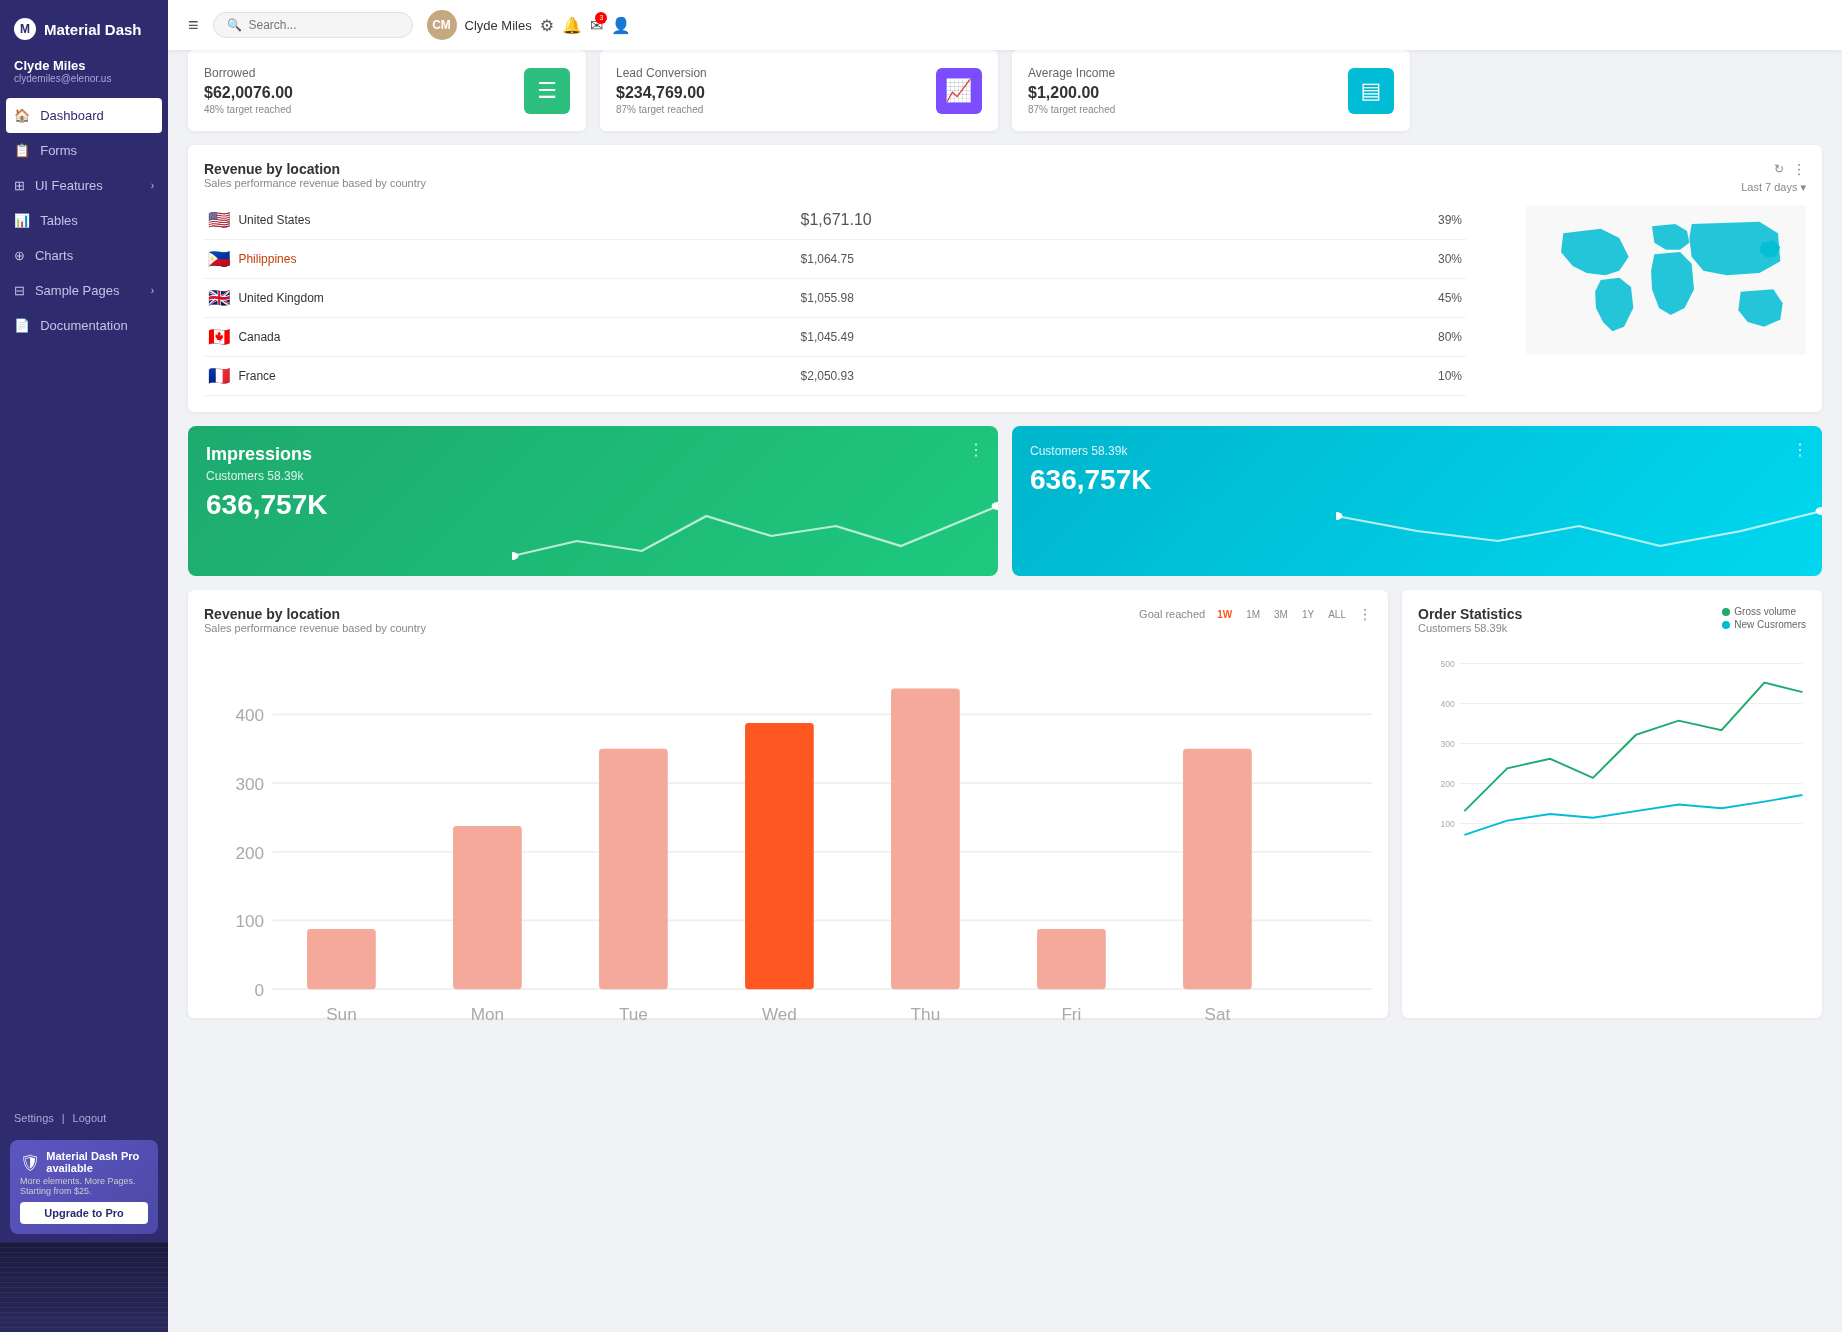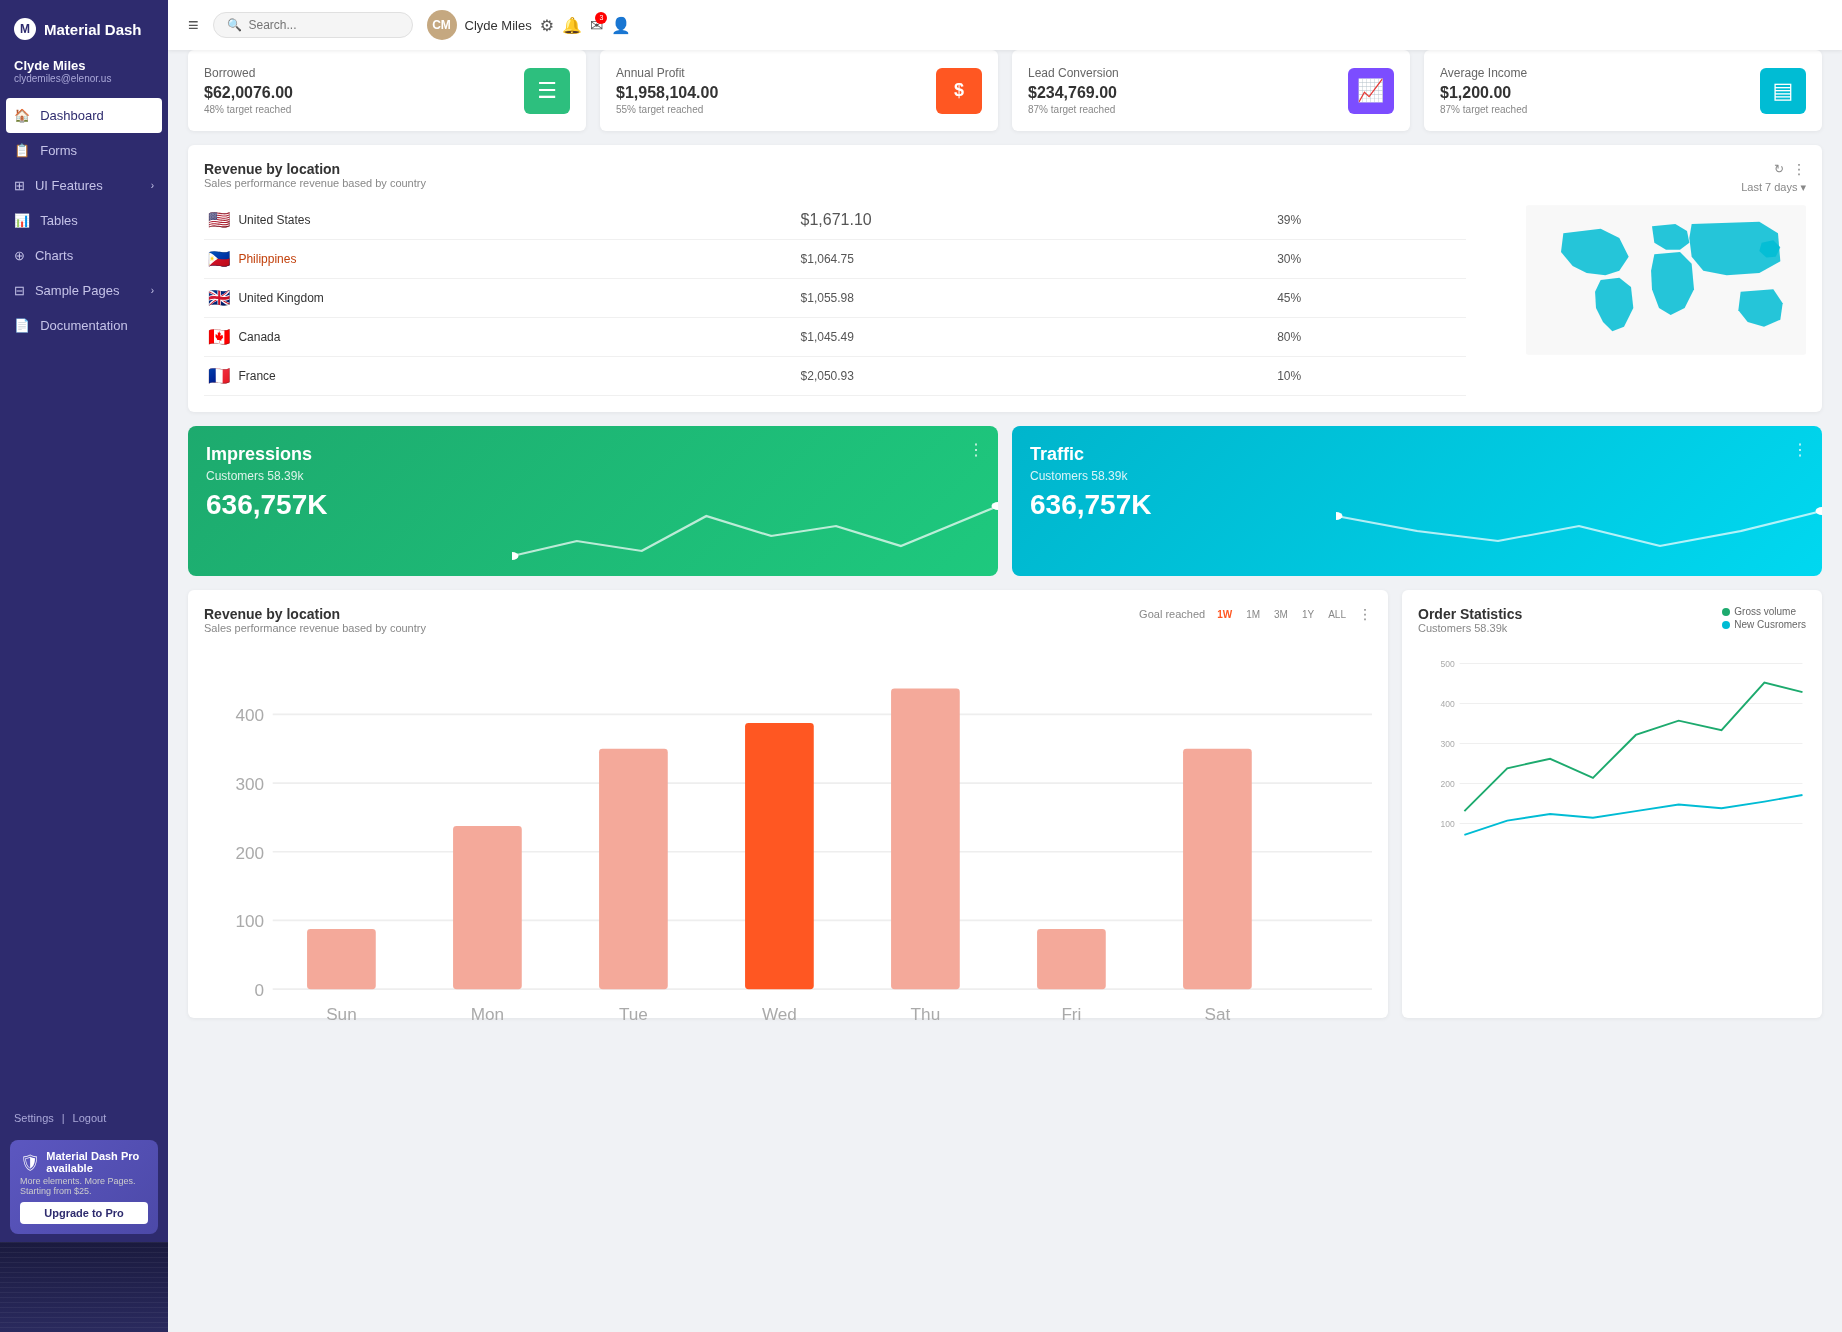--- a/index.html
+++ b/index.html
@@ -178,21 +178,21 @@
       gap: 20px;
     }
     .revenue-location-left { flex: 1; }
     .card-title { font-size: 14px; font-weight: 700; color: #333; }
     .card-sub { font-size: 11px; color: #888; margin-bottom: 12px; }
     .revenue-table { width: 100%; border-collapse: collapse; }
     .revenue-table tr { border-bottom: 1px solid #f0f0f0; }
     .revenue-table td { padding: 8px 4px; font-size: 12px; color: #333; }
     .revenue-table .flag { width: 24px; }
     .revenue-table .amount { color: #555; }
-    .revenue-table .percent { color: #555; }
+    .revenue-table .percent { color: #555; text-align: right; }
     .revenue-location-right { width: 320px; display: flex; flex-direction: column; align-items: flex-end; }
     .world-map {
       width: 280px;
       height: 160px;
     }
 
     
     .metrics-row {
       display: grid;
       grid-template-columns: 1fr 1fr;
@@ -344,28 +344,20 @@
   <div class="content">
 
     <div class="stat-cards">
       <div class="stat-card">
         <div class="stat-card-left">
           <div class="stat-card-label">Borrowed</div>
           <div class="stat-card-value">$62,0076.00</div>
           <div class="stat-card-sub">48% target reached</div>
         </div>
         <div class="stat-card-icon icon-green">☰</div>
-      </div>
-      <div class="stat-card">
-        <div class="stat-card-left">
-          <div class="stat-card-label">Annual Profit</div>
-          <div class="stat-card-value">$1,958,104.00</div>
-          <div class="stat-card-sub">55% target reached</div>
-        </div>
-        <div class="stat-card-icon icon-orange" style="font-size:18px;font-weight:700;">$</div>
       </div>
       <div class="stat-card">
         <div class="stat-card-left">
           <div class="stat-card-label">Lead Conversion</div>
           <div class="stat-card-value">$234,769.00</div>
           <div class="stat-card-sub">87% target reached</div>
         </div>
         <div class="stat-card-icon icon-purple">📈</div>
       </div>
       <div class="stat-card">
@@ -450,21 +442,20 @@
         <div class="metric-card-sub">Customers 58.39k</div>
         <div class="metric-card-value">636,757K</div>
         <span class="metric-card-menu">⋮</span>
         <svg class="sparkline" viewBox="0 0 300 80" preserveAspectRatio="none">
           <polyline points="0,60 40,45 80,55 120,20 160,40 200,30 240,50 300,10" fill="none" stroke="rgba(255,255,255,0.7)" stroke-width="2"></polyline>
           <circle cx="0" cy="60" r="4" fill="white"></circle>
           <circle cx="300" cy="10" r="4" fill="white"></circle>
         </svg>
       </div>
       <div class="metric-card metric-card-cyan">
-        <div class="metric-card-title">Traffic</div>
         <div class="metric-card-sub">Customers 58.39k</div>
         <div class="metric-card-value">636,757K</div>
         <span class="metric-card-menu">⋮</span>
         <svg class="sparkline" viewBox="0 0 300 80" preserveAspectRatio="none">
           <polyline points="0,20 50,35 100,45 150,30 200,50 250,35 300,15" fill="none" stroke="rgba(255,255,255,0.7)" stroke-width="2"></polyline>
           <circle cx="0" cy="20" r="4" fill="white"></circle>
           <circle cx="300" cy="15" r="4" fill="white"></circle>
         </svg>
       </div>
     </div>

